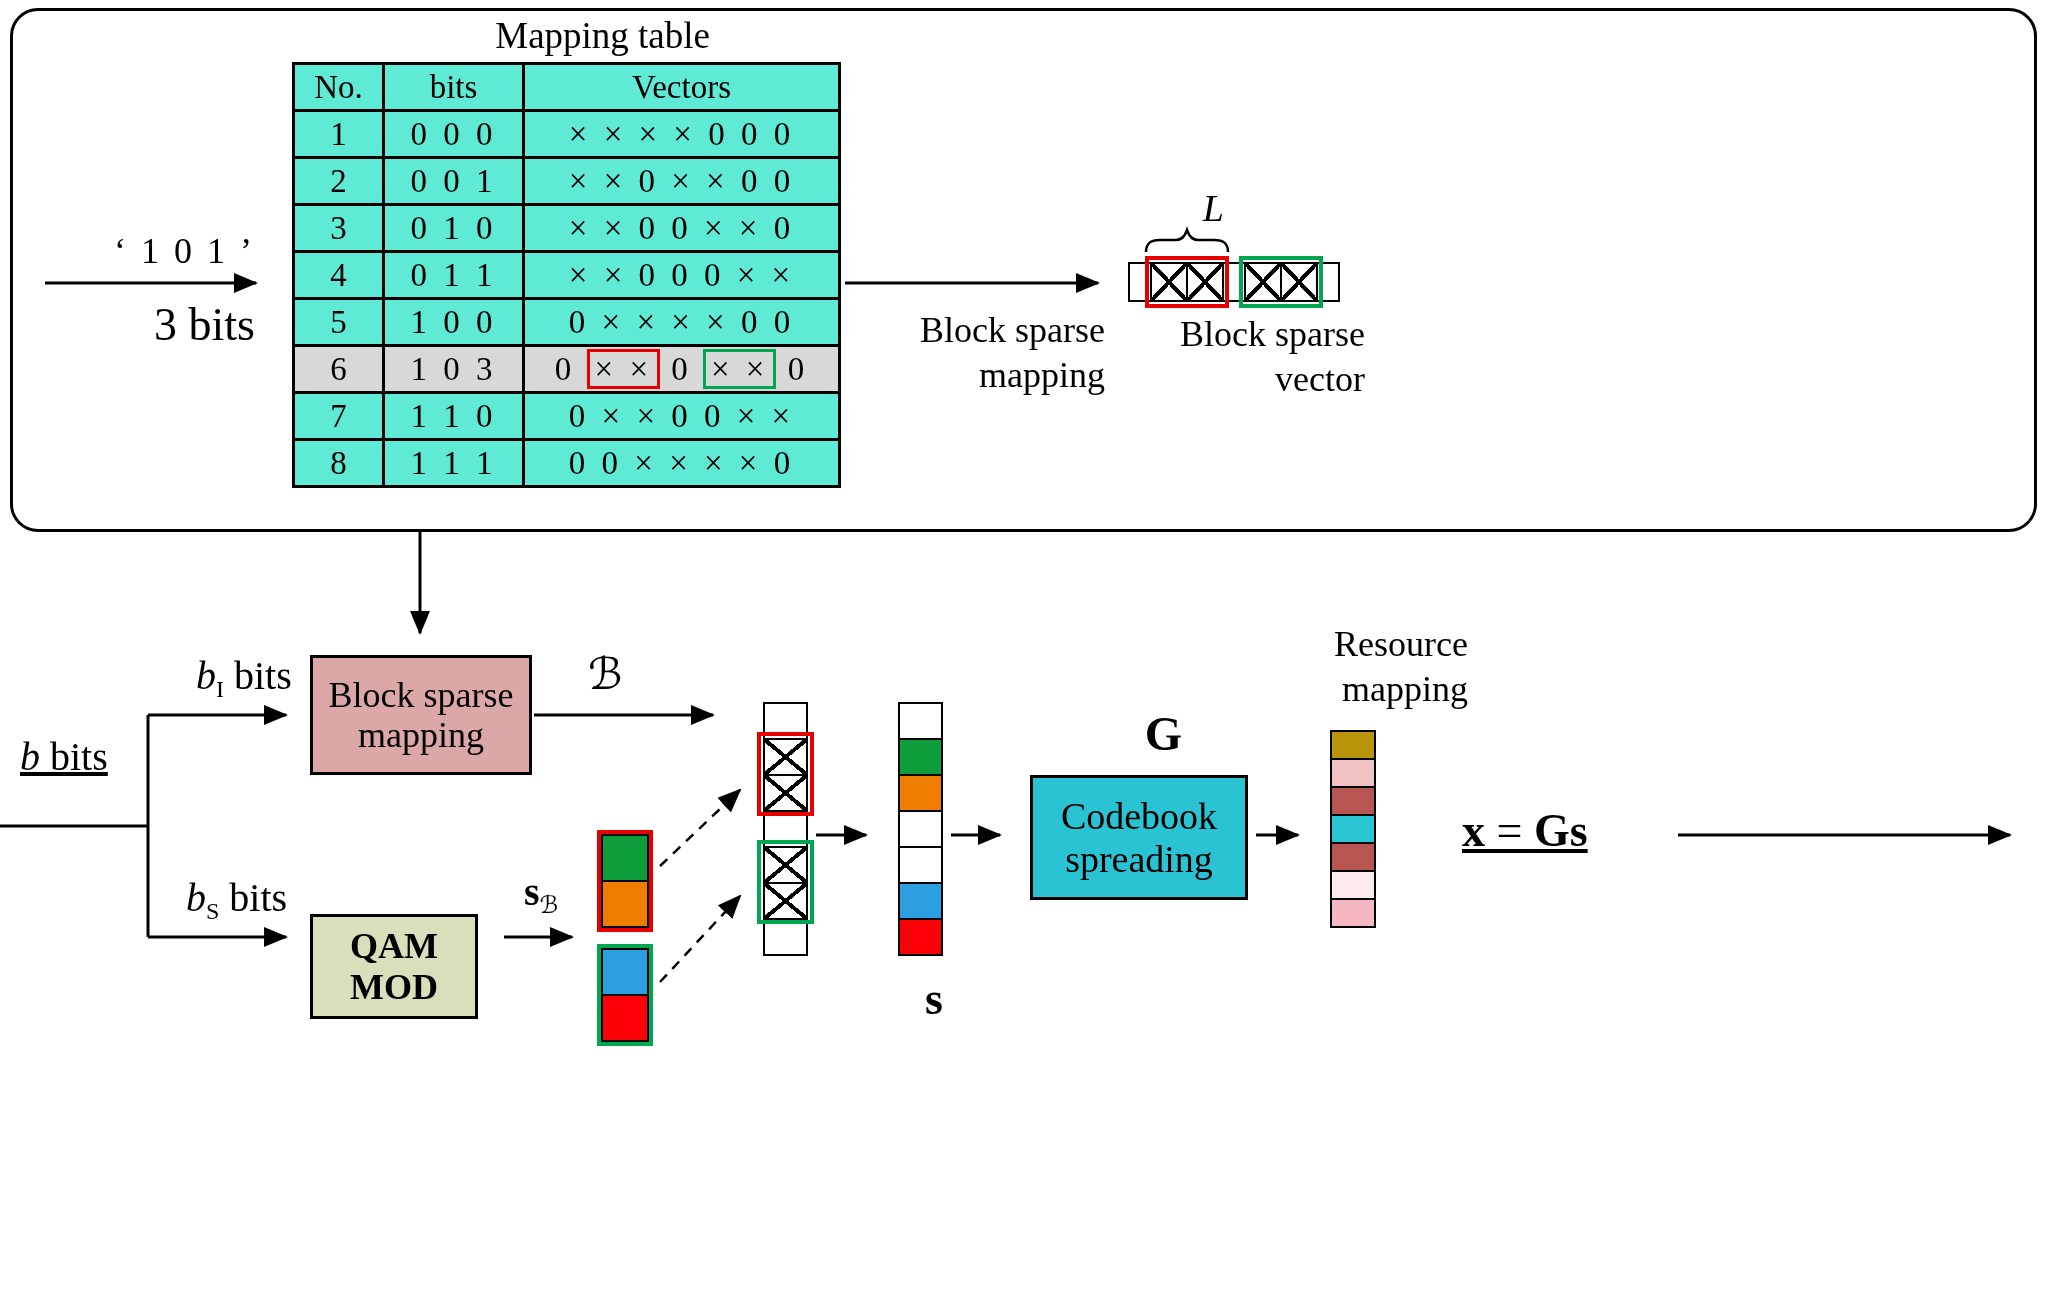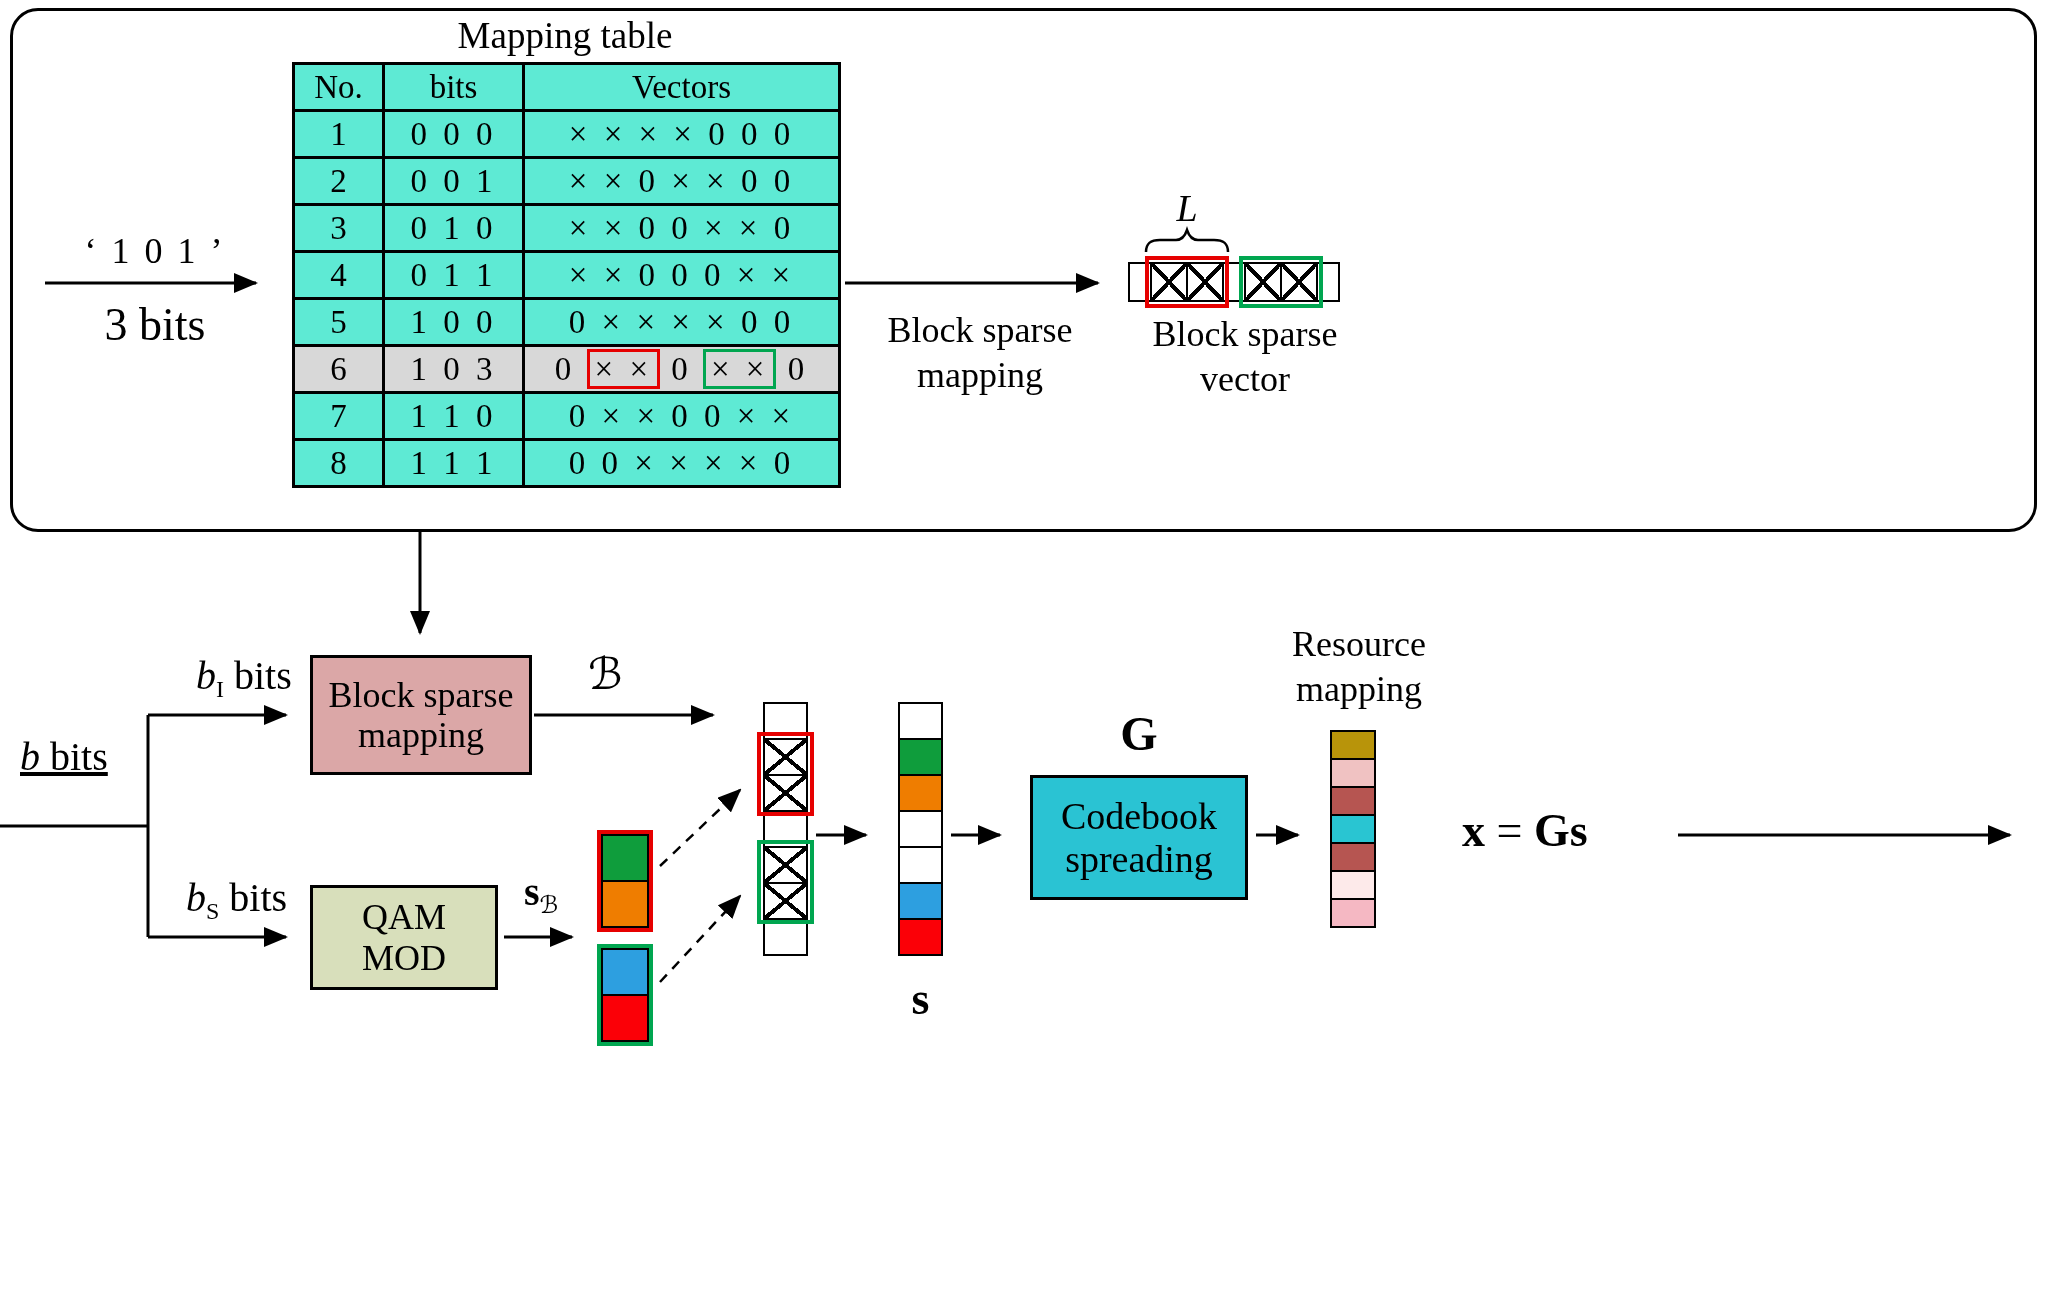--- a/index.html
+++ b/index.html
@@ -1,19 +1,19 @@
 <!DOCTYPE html>
 <html><head>
 <meta charset="utf-8">
 <style>
   html,body{margin:0;padding:0;background:#fff;}
   #canvas{position:relative;width:2048px;height:1289px;background:#fff;overflow:hidden;
           font-family:"Liberation Serif","DejaVu Serif",serif;color:#000;}
   .abs{position:absolute;}
-  .ctr{text-align:center;}
+  .ctr{text-align:right;}
   .panel{border:3px solid #000;border-radius:28px;background:transparent;}
   .box{border:3px solid #000;display:flex;flex-direction:column;align-items:center;justify-content:center;
        line-height:1.12;text-align:center;box-sizing:border-box;}
   .lbl{font-size:40px;white-space:nowrap;}
   .it{font-style:italic;}
   .b{font-weight:bold;}
   .sub{font-size:0.6em;vertical-align:-0.35em;}
   .two-line{line-height:1.25;}
   
   .vstrip{display:flex;}
@@ -169,21 +169,21 @@
 
   <div class="abs lbl" style="left:186px;top:874px;">
     <span class="it">b</span><span class="sub">S</span><span> bits</span>
   </div>
 
   <div class="abs box" style="left: 310px; top: 655px; width: 222px; height: 120px; font-size: 36px; background: rgb(219, 167, 167);">
     <div>Block sparse</div>
     <div>mapping</div>
   </div>
 
-  <div class="abs box" style="left: 310px; top: 885px; width: 188px; height: 105px; font-size: 36px; background: rgb(216, 223, 187);">
+  <div class="abs box" style="left: 310px; top: 914px; width: 168px; height: 105px; font-size: 36px; background: rgb(216, 223, 187); font-weight: bold;">
     <div>QAM</div>
     <div>MOD</div>
   </div>
 
   <div class="abs" style="left:588px;top:648px;font-size:44px;font-family:'DejaVu Serif','DejaVu Sans',serif;">ℬ</div>
 
   <div class="abs" style="left:524px;top:868px;font-size:40px;">
     <span class="b">s</span><span class="sub" style="font-family:'DejaVu Serif','DejaVu Sans',serif;">ℬ</span>
   </div>
 
@@ -232,17 +232,17 @@
   <div class="abs vstack" style="left:1330px;top:730px;width:46px;">
     <div class="vcell" style="width: 46px; height: 30px; background: rgb(184, 148, 10);"></div>
     <div class="vcell" style="width: 46px; height: 30px; background: rgb(240, 194, 194);"></div>
     <div class="vcell" style="width: 46px; height: 30px; background: rgb(182, 85, 81);"></div>
     <div class="vcell" style="width: 46px; height: 30px; background: rgb(41, 197, 210);"></div>
     <div class="vcell" style="width: 46px; height: 30px; background: rgb(182, 85, 81);"></div>
     <div class="vcell" style="width: 46px; height: 30px; background: rgb(253, 234, 234);"></div>
     <div class="vcell" style="width: 46px; height: 30px; background: rgb(245, 184, 195);"></div>
   </div>
 
-  <div class="abs" style="left:1462px;top:804px;font-size:46px;white-space:nowrap;">
+  <div class="abs" style="left:1462px;top:804px;font-size:46px;white-space:nowrap;text-decoration:underline;">
     <span class="b">x</span><span> = </span><span class="b">Gs</span>
   </div>
 
 </div>
 
 </body></html>

